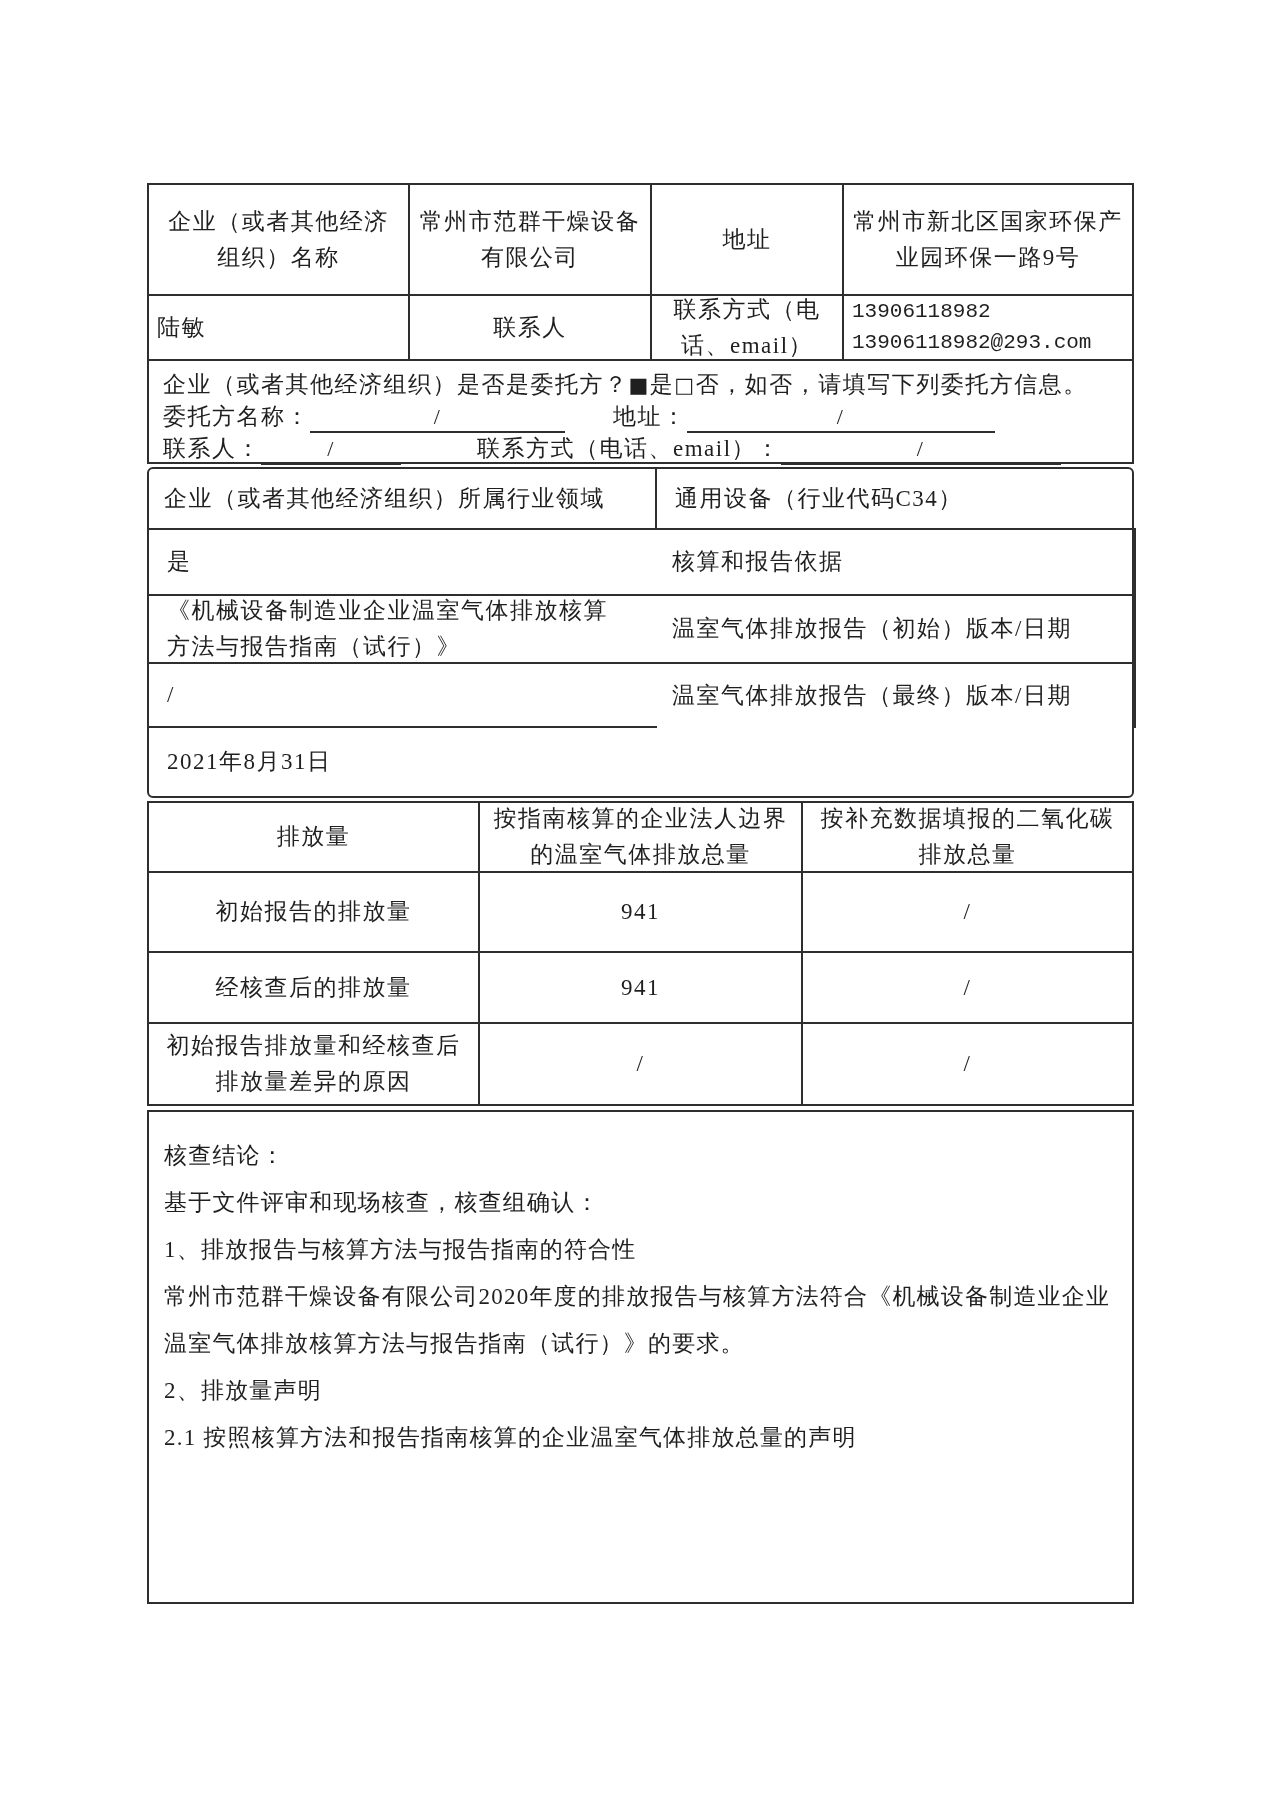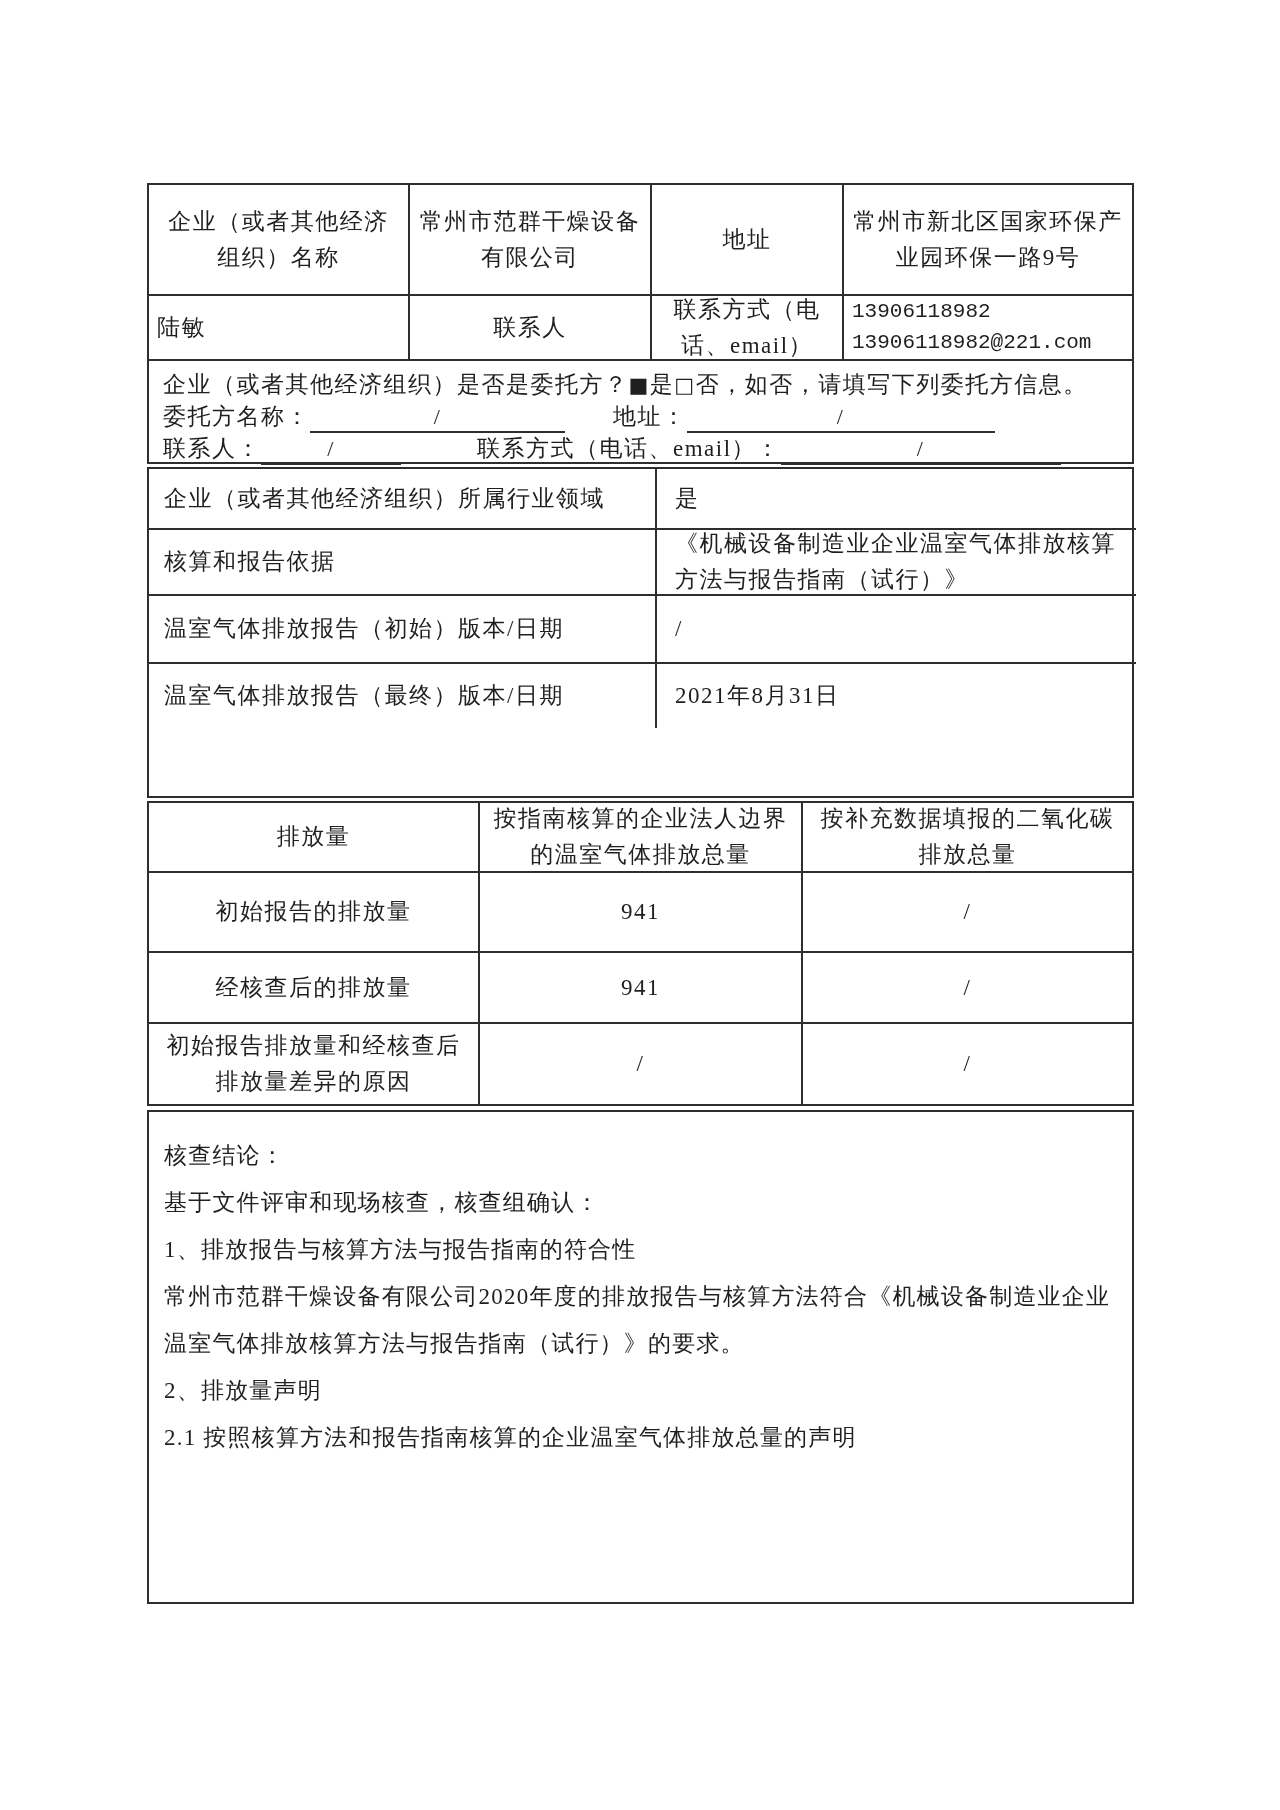--- a/index.html
+++ b/index.html
@@ -54,21 +54,21 @@
   .blank{
     display:inline-block;
     border-bottom:2px solid #2e2e2e;
     text-align:center;
     height:28px;line-height:28px;
     vertical-align:bottom;
     font-size:22px;
   }
   .sq{font-family:"DejaVu Sans",sans-serif;font-size:21px;}
   
-  .t2{grid-template-columns:508px 479px;grid-template-rows:61px 66px 68px 64px 68px;margin-top:3px;}
+  .t2{grid-template-columns:508px 479px;grid-template-rows:61px 66px 68px 64px 68px;margin-top:3px;border-radius:6px;}
   .t2 .cell{justify-content:flex-start;text-align:left;}
   .t2 .lbl{padding-left:15px;}
   .t2 .val{padding-left:18px;}
   
   .t3{grid-template-columns:331px 323px 329px;grid-template-rows:70px 80px 71px 80px;margin-top:3px;}
   
   .t4{
     box-sizing:border-box;
     border:2px solid #2e2e2e;
     width:987px;height:494px;
@@ -94,37 +94,38 @@
 有限公司</div>
     <div class="cell">地址</div>
     <div class="cell last-col">常州市新北区国家环保产
 业园环保一路9号</div>
 
     <div class="cell left">陆敏</div>
     <div class="cell">联系人</div>
     <div class="cell">联系方式（电
 话、email）</div>
     <div class="cell last-col left mono"><span style="white-space:pre-line;"><span>13906118982</span>
-<span>13906118982@221.com</span></span></div>
+<span>13906118982@293.com</span></span></div>
 
     <div class="cell delegate">
       <div class="row">
         <span>企业（或者其他经济组织）是否是委托方？</span><span class="sq">■</span><span>是</span><span class="sq">□</span><span>否，如否，请填写下列委托方信息。</span>
       </div>
       <div class="row">
         <span>委托方名称：</span><span class="blank" style="width:255px;">/</span><span style="margin-left:48px;">地址：</span><span class="blank" style="width:308px;">/</span>
       </div>
       <div class="row">
         <span>联系人：</span><span class="blank" style="width:140px;">/</span><span style="margin-left:76px;">联系方式（电话、email）：</span><span class="blank" style="width:280px;">/</span>
       </div>
     </div>
   </div>
 
   <div class="tbl t2">
     <div class="cell lbl">企业（或者其他经济组织）所属行业领域</div>
+    <div class="cell last-col val">通用设备（行业代码C34）</div>
 
     <div class="cell last-col val">是</div>
 
     <div class="cell lbl">核算和报告依据</div>
     <div class="cell last-col val">《机械设备制造业企业温室气体排放核算
 方法与报告指南（试行）》</div>
 
     <div class="cell lbl">温室气体排放报告（初始）版本/日期</div>
     <div class="cell last-col val">/</div>
 

